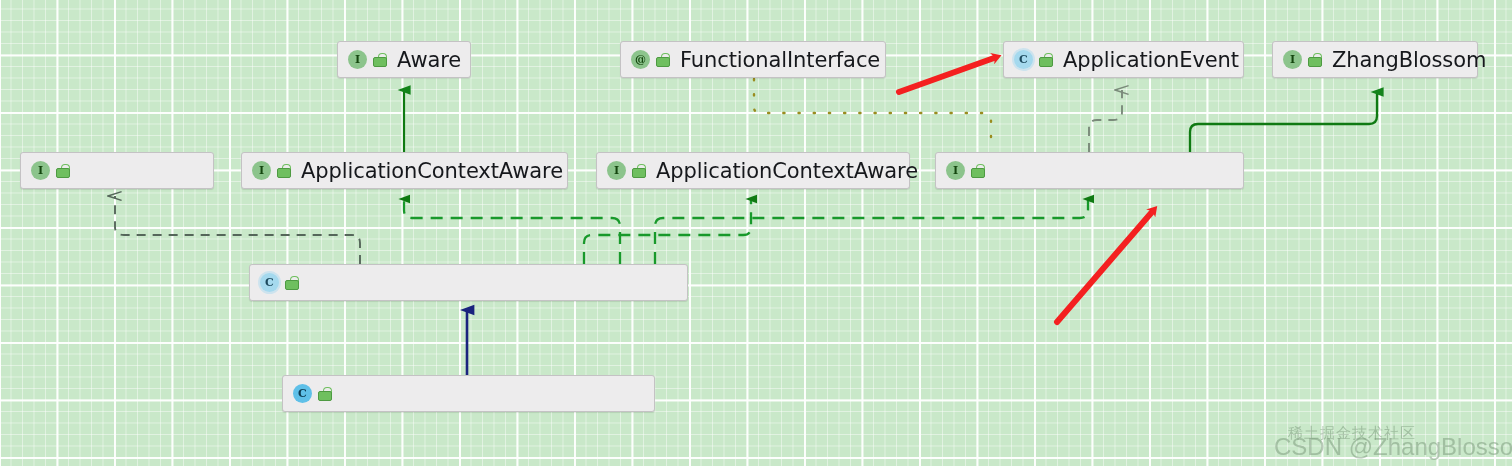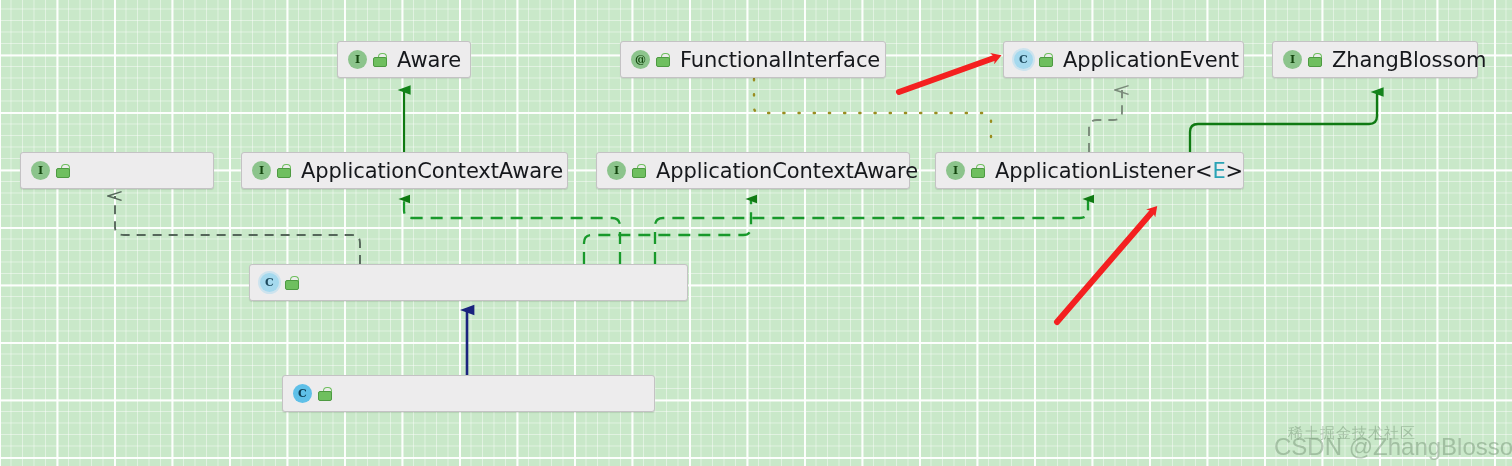--- a/index.html
+++ b/index.html
@@ -225,21 +225,20 @@
     </span>
     <span class="label">ApplicationContextAware</span>
   </div>
 
   <div class="node" style="left:935px;top:152px;width:309px;">
     <span class="badge badge-interface">I</span>
     <span class="lock">
       <span class="shackle"></span>
         <span class="body"></span>
     </span>
-    <span class="label"><span>ApplicationListener</span><span class="brk">&lt;</span><span class="gen">E</span><span class="brk">&gt;</span></span>
   </div>
 
   <div class="node" style="left:249px;top:264px;width:439px;">
     <span class="badge badge-abstract">C</span>
     <span class="lock">
       <span class="shackle"></span>
         <span class="body"></span>
     </span>
   </div>
 

